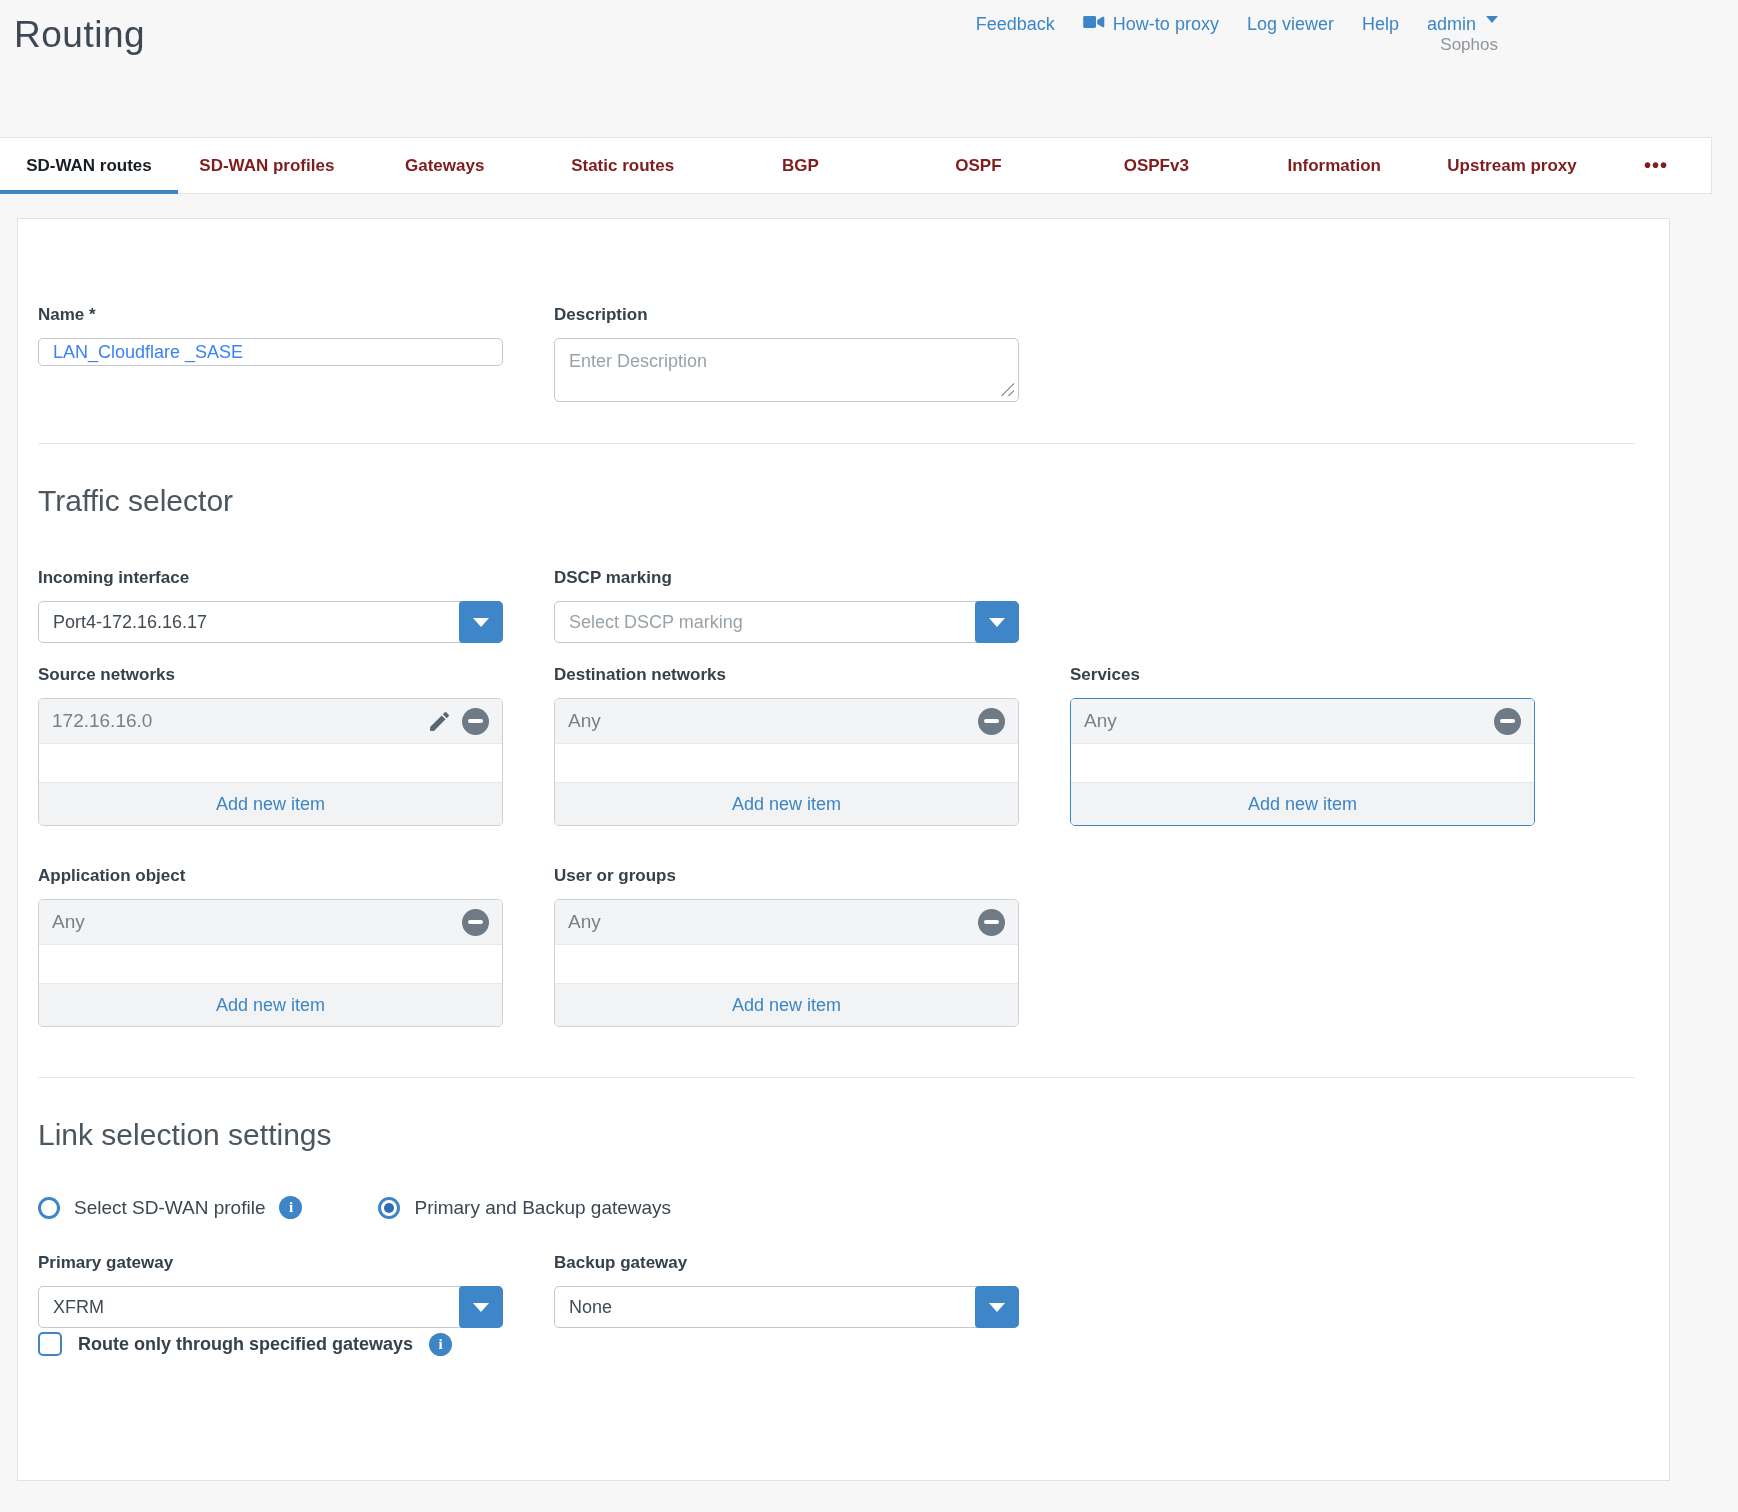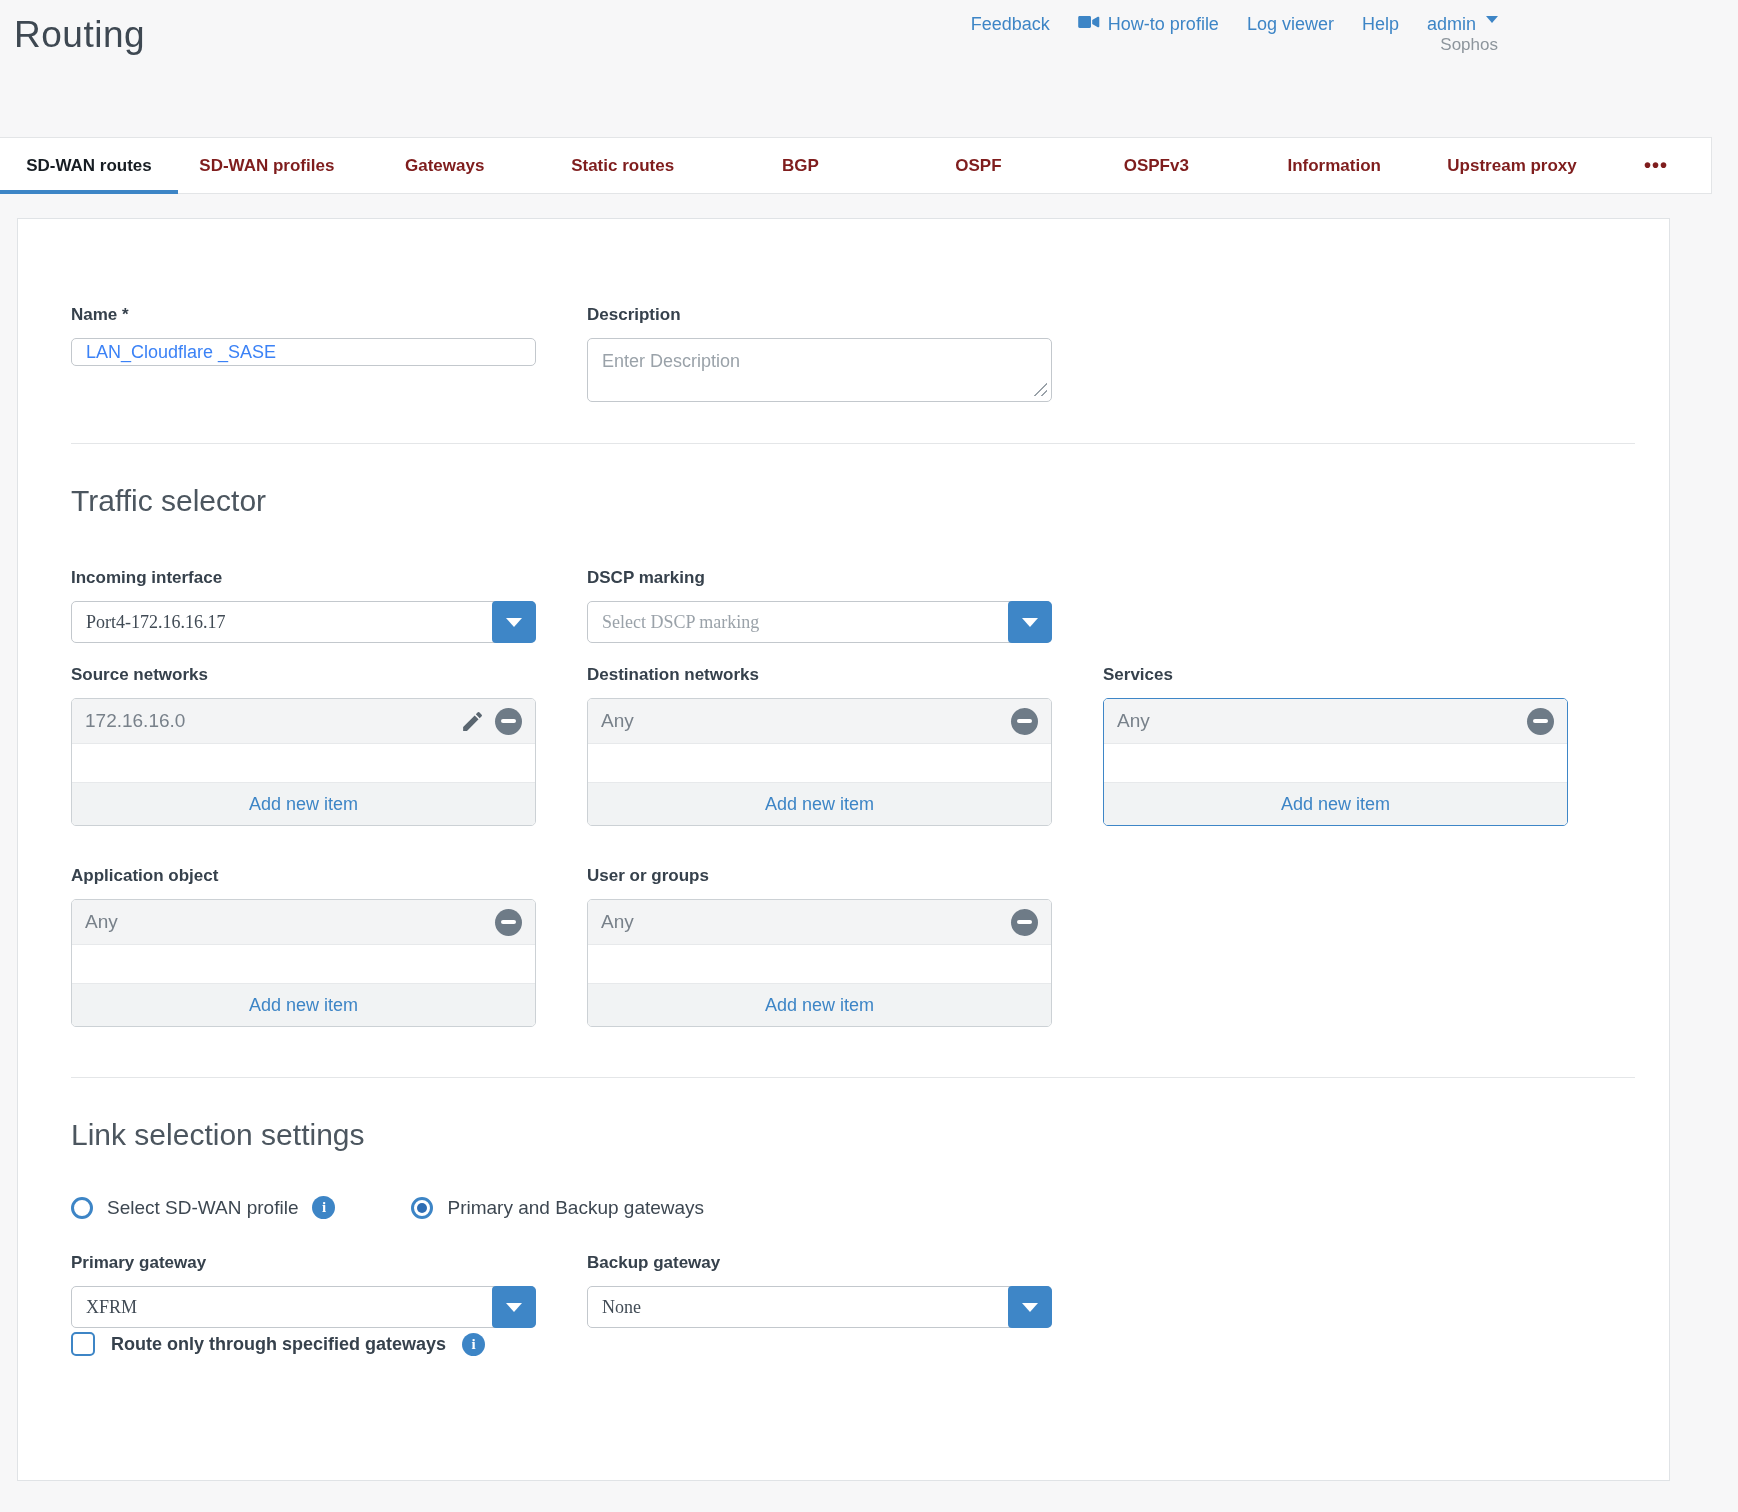--- a/index.html
+++ b/index.html
@@ -38,21 +38,21 @@
   .tab.active { color:#171d23; }
   .tab.active::after {
     content:""; position:absolute; left:0; right:0; bottom:-1px; height:4px; background:#3d85c6;
   }
   .tab.overflow { flex:0 0 110px; font-size:20px; letter-spacing:1px; }
 
   
   .card {
     margin:24px 68px 0 17px;
     background:#fff; border:1px solid #e0e3e6;
-    padding:86px 34px 98px 53px;
+    padding:86px 34px 98px 20px;
     min-height:1263px;
   }
   .row { display:flex; gap:51px; }
   .col { width:465px; }
   .field-label { font-size:17px; font-weight:700; color:#36414c; margin-bottom:13px; }
 
   .text-input {
     width:100%; height:28px; border:1px solid #c3c8cd; border-radius:5px;
     padding:0 14px; font-size:18px; color:#3b82f6; font-family:inherit; outline:none; background:#fff;
   }
@@ -66,21 +66,21 @@
   .resize-grip {
     position:absolute; right:5px; bottom:10px; width:14px; height:14px;
     background:repeating-linear-gradient(135deg,#9aa2a9 0 1.5px,transparent 1.5px 5px);
     clip-path:polygon(100% 0,100% 100%,0 100%);
   }
 
   .divider { border-top:1px solid #e4e6e8; margin-top:37px; }
   .section-title { font-size:30px; font-weight:400; color:#4c565f; margin:40px 0 50px 0; }
 
   
-  .select { position:relative; height:36px; cursor:pointer;font-family:Liberation Serif, serif; }
+  .select { position:relative; height:36px; cursor:pointer; }
   .select-value {
     height:42px; border:1px solid #c3c8cd; border-radius:5px;
     display:flex; align-items:center; padding:0 58px 0 14px;
     font-size:18px; color:#414b55; background:#fff;
   }
   .select-value.placeholder { color:#9aa2a9; }
   .select-btn {
     position:absolute; right:0; top:0; width:44px; height:42px;
     background:#3e86c7; border-radius:4px 5px 5px 4px;
     display:flex; align-items:center; justify-content:center;
@@ -151,21 +151,21 @@
     <div class="header-links">
       <span class="header-link">
         <span>Feedback</span>
       </span>
       <span class="header-link">
         <span class="hl-icon">
           <svg width="22" height="16" viewBox="0 0 22 16">
               <path fill="#3d85c6" d="M1.6 2h10c.8 0 1.4.6 1.4 1.4v9.2c0 .8-.6 1.4-1.4 1.4h-10C.8 14 .2 13.4.2 12.6V3.4C.2 2.6.8 2 1.6 2zm12.6 4.1 5.6-3.3c.7-.4 1.5.1 1.5.9v8.6c0 .8-.8 1.3-1.5.9l-5.6-3.3V6.1z"></path>
             </svg>
         </span>
-        <span>How-to profile</span>
+        <span>How-to proxy</span>
       </span>
       <span class="header-link">
         <span>Log viewer</span>
       </span>
       <span class="header-link">
         <span>Help</span>
       </span>
       <span class="header-link">
         <span>admin</span>
         <span class="admin-caret"></span>

